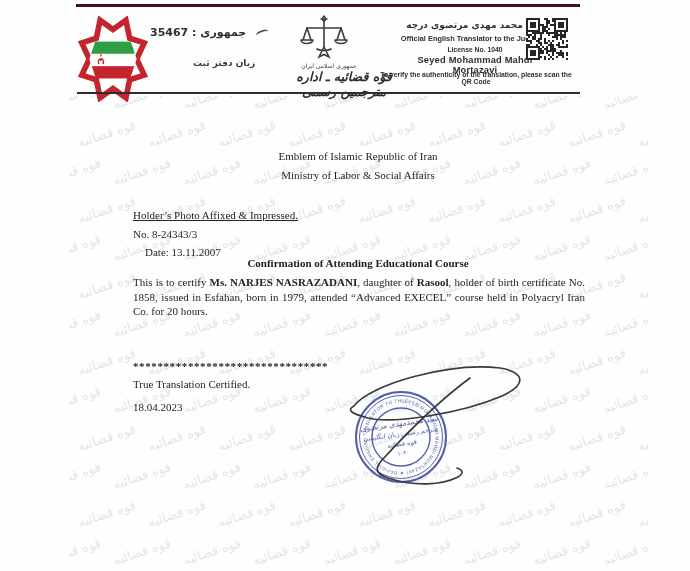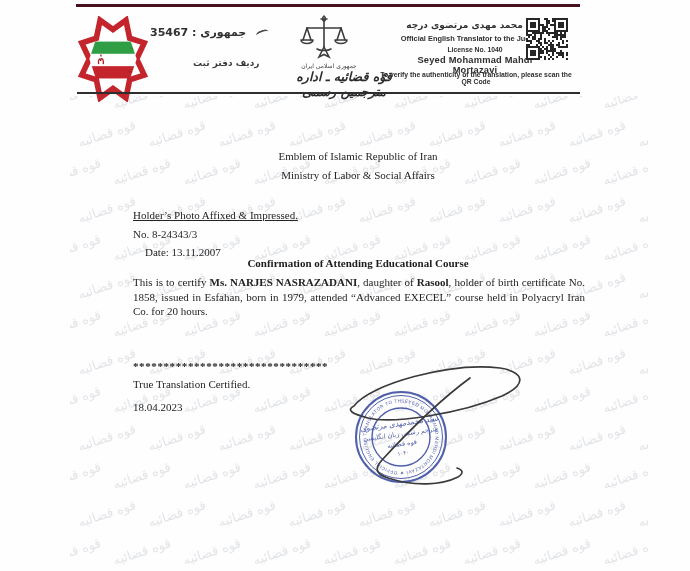--- a/index.html
+++ b/index.html
@@ -202,21 +202,21 @@
       <path d="M10 30 l4 3 M52 31 l5 2 M12 53 l5 3 M50 54 l6 2" stroke="rgba(120,30,30,0.35)" stroke-width="1" fill="none"></path>
     </g>
   </svg>
 
   <div class="abs z1 fa serial">
     <span>جمهوری</span>
     <span>: </span>
     <span>35467</span>
   </div>
   <div class="abs z1 pen-tick"></div>
-  <div class="abs z1 fa registry">ردیف دفتر ثبت</div>
+  <div class="abs z1 fa registry">زبان دفتر ثبت</div>
 
   <svg class="abs z1" style="left:299px; top:13px;" width="50" height="52" viewBox="0 0 50 52">
     <g fill="none" stroke="#3d3d3d" stroke-width="1.6" stroke-linecap="round">
       <path d="M25 3 C23 5 23 7 25 8 C27 7 27 5 25 3 M22 6 L28 6"></path>
       <line x1="25" y1="8" x2="25" y2="34"></line>
       <line x1="8" y1="15" x2="42" y2="15"></line>
       <line x1="8" y1="15" x2="4" y2="27"></line>
       <line x1="8" y1="15" x2="12" y2="27"></line>
       <line x1="42" y1="15" x2="38" y2="27"></line>
       <line x1="42" y1="15" x2="46" y2="27"></line>

